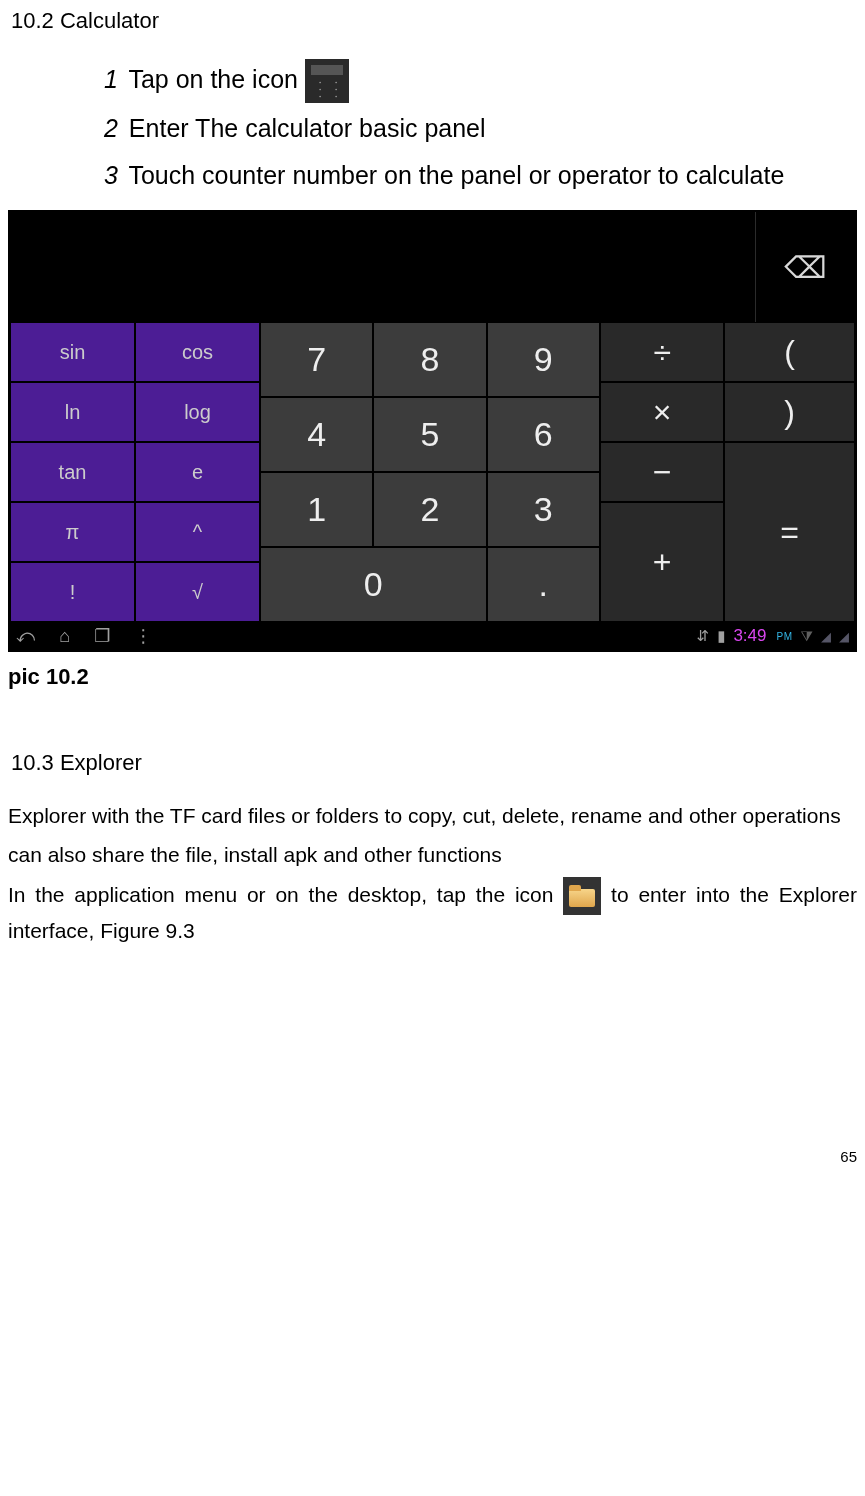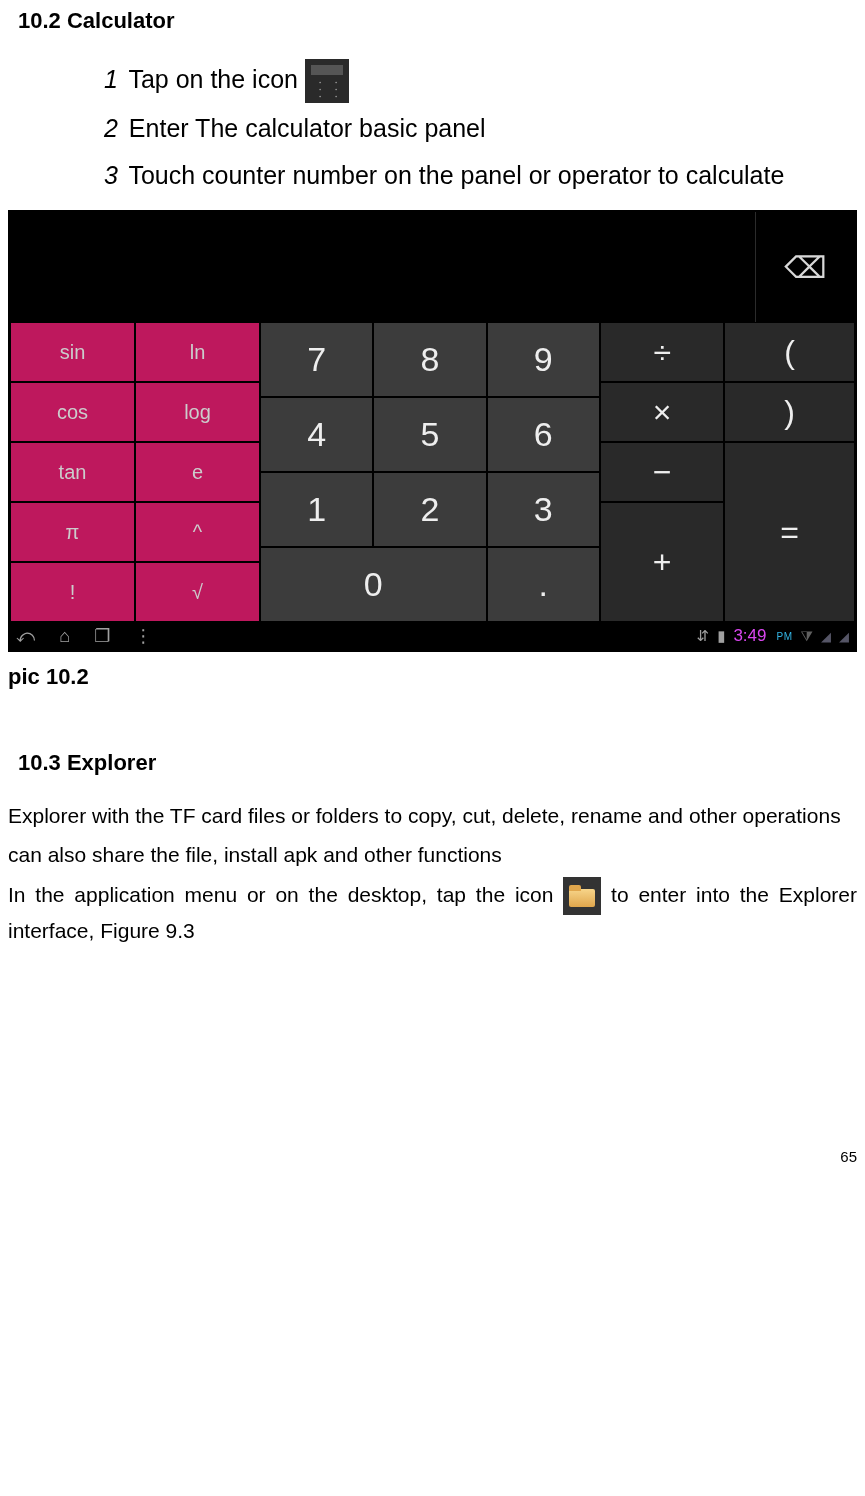--- a/index.html
+++ b/index.html
@@ -5,22 +5,22 @@
   * { box-sizing: border-box; margin: 0; padding: 0; }
   body {
     font-family: Arial, Helvetica, sans-serif;
     width: 865px;
     background: #fff;
     color: #000;
     padding: 0 8px;
   }
   .section-heading {
     font-size: 22px;
-    font-weight: bold;
-    margin: 8px 0 24px 10px;
+    font-weight: normal;
+    margin: 8px 0 24px 3px;
   }
   .steps {
     margin-left: 96px;
     font-size: 25px;
     line-height: 1.7;
   }
   .step { margin-bottom: 4px; }
   .step-num { font-style: italic; margin-right: 4px; }
   .inline-icon-calc {
     display: inline-block;
@@ -99,21 +99,21 @@
   }
   .sci-col, .num-col, .op-col {
     display: grid;
   }
   .sci-col {
     grid-template-columns: 1fr 1fr;
     grid-template-rows: repeat(5, 60px);
     width: 250px;
   }
   .sci-col .key {
-    background: #be185d;
+    background: #4c1d95;
     border: 1px solid #000;
     color: #ccc;
     font-size: 20px;
     display: flex;
     align-items: center;
     justify-content: center;
   }
   .num-col {
     grid-template-columns: repeat(3, 1fr);
     grid-template-rows: repeat(4, 75px);
@@ -203,22 +203,22 @@
 
 <div class="calc-shot">
   <div class="calc-display">
     <div class="calc-backspace">
       <span>⌫</span>
     </div>
   </div>
   <div class="calc-grid">
     <div class="sci-col">
       <div class="key">sin</div>
+      <div class="key">cos</div>
       <div class="key">ln</div>
-      <div class="key">cos</div>
       <div class="key">log</div>
       <div class="key">tan</div>
       <div class="key">e</div>
       <div class="key">π</div>
       <div class="key">^</div>
       <div class="key">!</div>
       <div class="key">√</div>
     </div>
     <div class="num-col">
       <div class="key">7</div>

